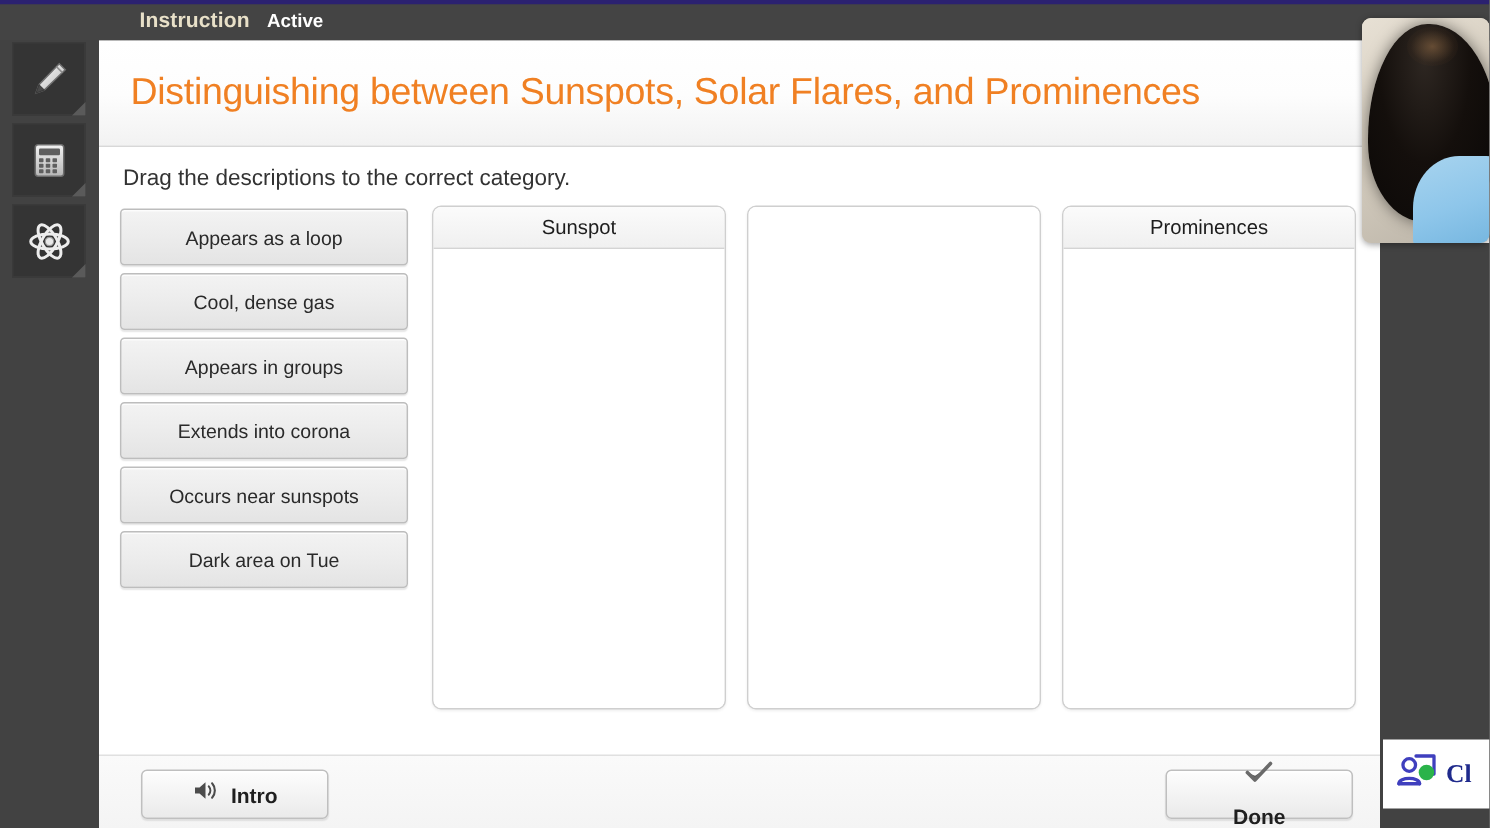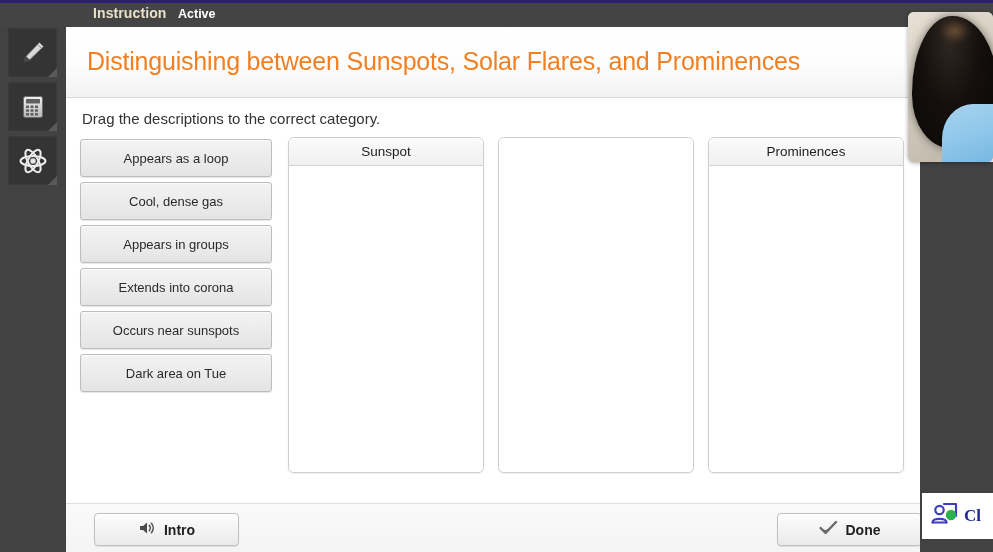--- a/index.html
+++ b/index.html
@@ -202,29 +202,29 @@
     height: 31px;
     background: linear-gradient(to bottom, #fdfdfd 0%, #f4f4f4 48%, #eaeaea 100%);
     border: 1px solid #bfbfbf;
     border-radius: 4px;
     box-shadow: 0 1px 1px rgba(0,0,0,0.09), inset 0 1px 0 #ffffff;
     display: flex;
     align-items: center;
     justify-content: center;
     gap: 8px;
     cursor: pointer;
-    padding: 0 14px;
+    padding: 0 4px;
   }
   .btn-label {
     font-size: 14px;
     font-weight: bold;
     color: #1f1f1f;
   }
   .btn-intro { left: 28px; width: 115px; }
-  .btn-done  { left: 711px; width: 115px; }
+  .btn-done  { left: 711px; width: 115px; flex-direction: column; }
 
   
   .webcam {
     position: absolute;
     left: 908px; top: 12px;
     width: 85px;
     height: 150px;
     border-radius: 6px;
     overflow: hidden;
     background: #d8d0c4;

